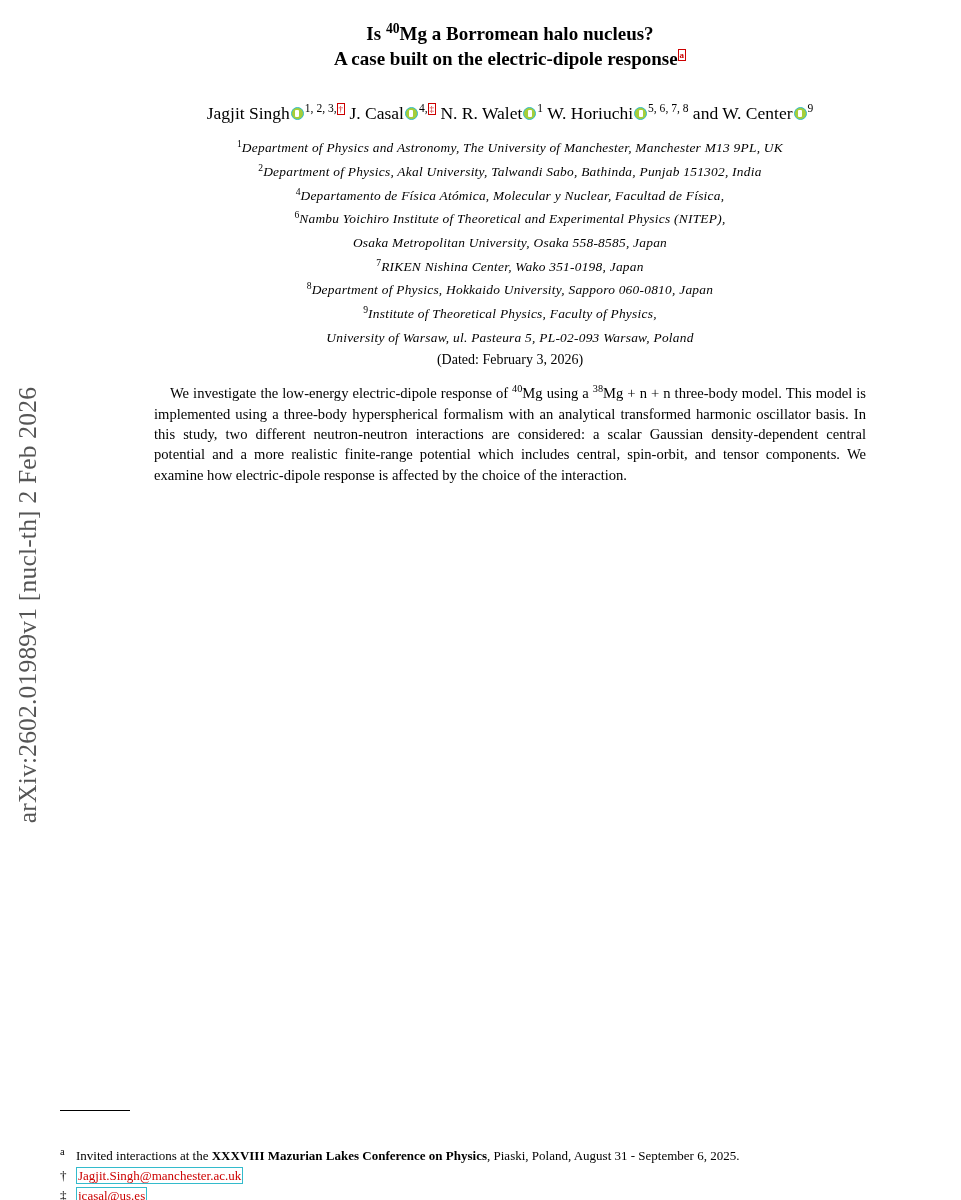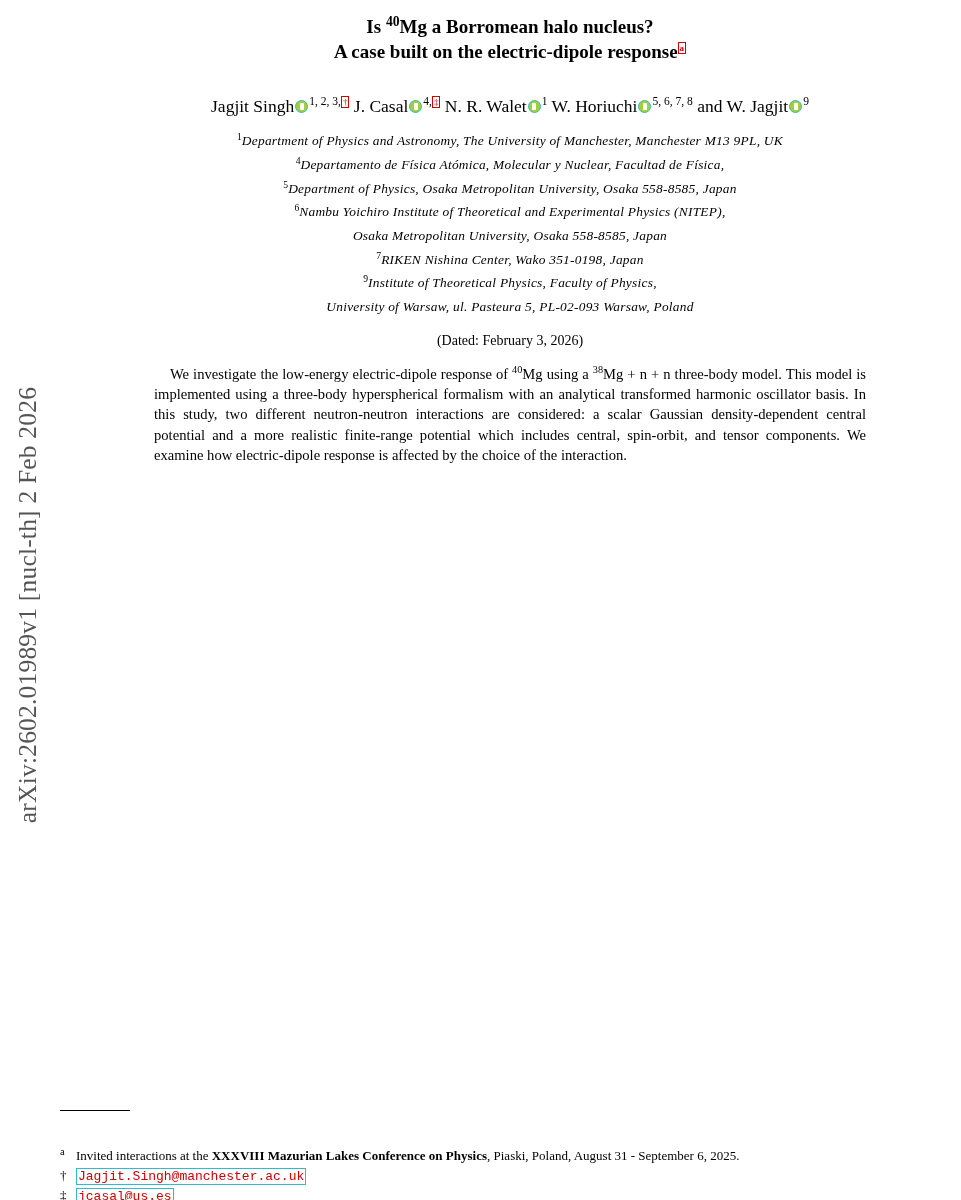--- a/index.html
+++ b/index.html
@@ -46,21 +46,21 @@
     top: 0;
     width: 740px;
   }
 
   
   .title {
     text-align: center;
     font-weight: bold;
     font-size: 19px;
     line-height: 25px;
-    margin-top: 9px;
+    margin-top: 16px;
   }
   .title .line2 { display: block; }
   sup.small { font-size: 0.72em; vertical-align: super; }
 
   
   .boxlink {
     display: inline-block;
     border: 1px solid #cc0000;
     color: #cc0000;
     font-size: 9px;
@@ -115,21 +115,21 @@
   .affiliations sup {
     font-style: normal;
     font-size: 0.72em;
     vertical-align: super;
   }
   .affiliations .aff span.txt { letter-spacing: 0.25px; }
 
   .dated {
     text-align: center;
     font-size: 14px;
-    margin-top: 14px;
+    margin-top: 3px;
     font-style: normal;
   }
 
   
   .abstract {
     margin: 10px auto 0 auto;
     width: 712px;
     font-size: 14.6px;
     line-height: 20.4px;
     text-align: justify;
@@ -170,21 +170,20 @@
     vertical-align: baseline;
   }
   .footnotes b { font-weight: bold; }
   .mailto {
     color: #cc0000;
     text-decoration: none;
     border: 1px solid #33bbcc;
     padding: 0 1px;
     display: inline-block;
     line-height: 15px;
-    font-family: Liberation Mono, monospace;
   }
 </style>
 </head>
 <body>
 
 <div id="arxiv-stamp">arXiv:2602.01989v1  [nucl-th]  2 Feb 2026</div>
 
 <div id="page">
   <div class="content">
 
@@ -192,30 +191,31 @@
       <span><span>Is </span><sup class="small">40</sup><span>Mg a Borromean halo nucleus?</span></span>
       <span class="line2"><span>A case built on the electric-dipole response</span><a class="boxlink" href="#">a</a></span>
     </div>
 
     <div class="authors">
       <span><span>Jagjit Singh</span><span class="orcid"></span><sup><span>1, 2, 3,</span></sup><a class="boxlink" href="#">†</a></span>
       <span> <span>J. Casal</span><span class="orcid"></span><sup><span>4,</span></sup><a class="boxlink" href="#">‡</a></span>
       <span> <span>N. R. Walet</span><span class="orcid"></span><sup>1</sup></span>
       <span> <span>W. Horiuchi</span><span class="orcid"></span><sup>5, 6, 7, 8</sup></span>
       <span>and</span>
-      <span> <span>W. Jagjit</span><span class="orcid"></span><sup>9</sup></span>
+      <span> <span>W. Center</span><span class="orcid"></span><sup>9</sup></span>
     </div>
 
     <div class="affiliations">
       <span class="aff"><sup>1</sup><span class="txt">Department of Physics and Astronomy, The University of Manchester, Manchester M13 9PL, UK</span></span>
+      <span class="aff"><sup>2</sup><span class="txt">Department of Physics, Akal University, Talwandi Sabo, Bathinda, Punjab 151302, India</span></span>
       <span class="aff"><sup>4</sup><span class="txt">Departamento de Física Atómica, Molecular y Nuclear, Facultad de Física,</span></span>
-      <span class="aff"><sup>5</sup><span class="txt">Department of Physics, Osaka Metropolitan University, Osaka 558-8585, Japan</span></span>
       <span class="aff"><sup>6</sup><span class="txt">Nambu Yoichiro Institute of Theoretical and Experimental Physics (NITEP),</span></span>
       <span class="aff"><sup></sup><span class="txt">Osaka Metropolitan University, Osaka 558-8585, Japan</span></span>
       <span class="aff"><sup>7</sup><span class="txt">RIKEN Nishina Center, Wako 351-0198, Japan</span></span>
+      <span class="aff"><sup>8</sup><span class="txt">Department of Physics, Hokkaido University, Sapporo 060-0810, Japan</span></span>
       <span class="aff"><sup>9</sup><span class="txt">Institute of Theoretical Physics, Faculty of Physics,</span></span>
       <span class="aff"><sup></sup><span class="txt">University of Warsaw, ul. Pasteura 5, PL-02-093 Warsaw, Poland</span></span>
       <div class="dated">(Dated: February 3, 2026)</div>
     </div>
 
     <div class="abstract">
       <span class="indent">We investigate the low-energy electric-dipole response of </span><sup>40</sup><span>Mg using a </span><sup>38</sup><span>Mg + n + n three-body model. This model is implemented using a three-body hyperspherical formalism with an analytical transformed harmonic oscillator basis. In this study, two different neutron-neutron interactions are considered: a scalar Gaussian density-dependent central potential and a more realistic finite-range potential which includes central, spin-orbit, and tensor components. We examine how electric-dipole response is affected by the choice of the interaction.</span>
     </div>
 
   </div>

